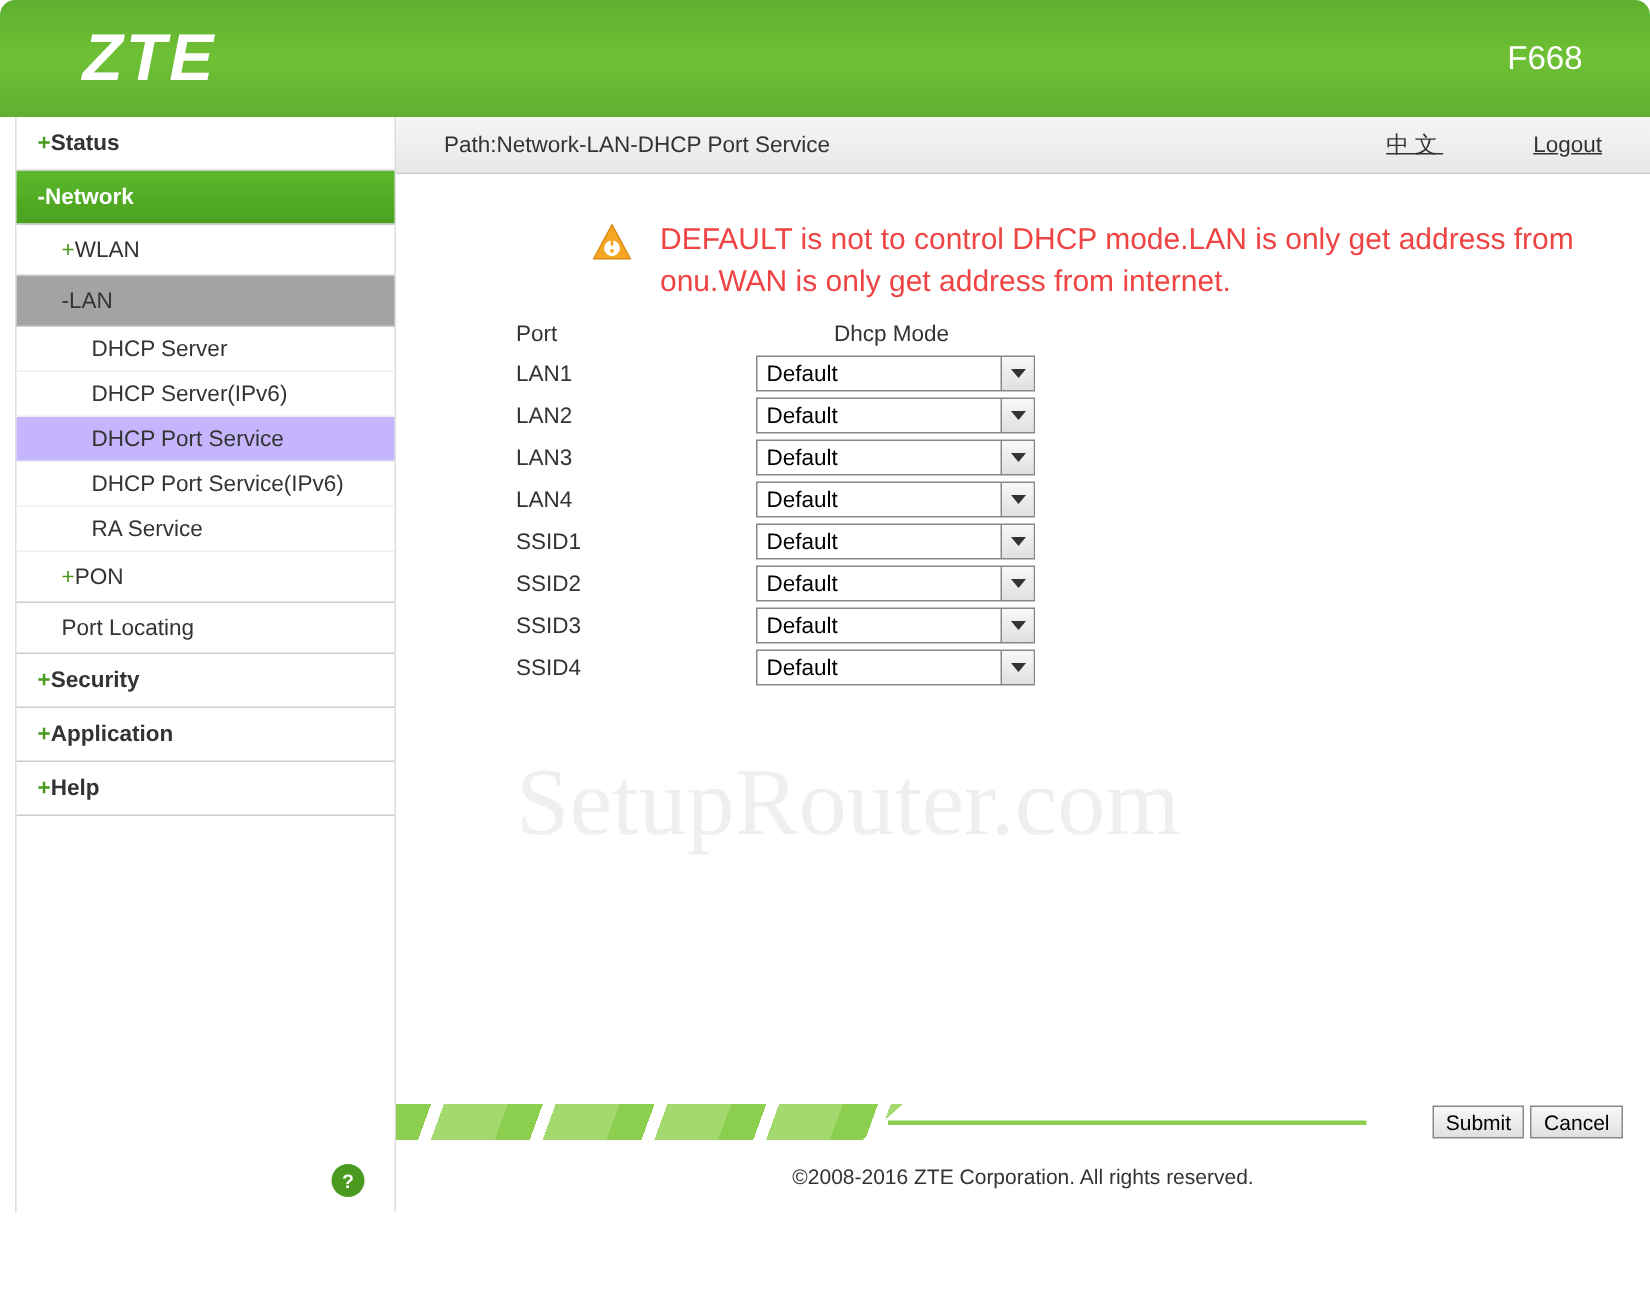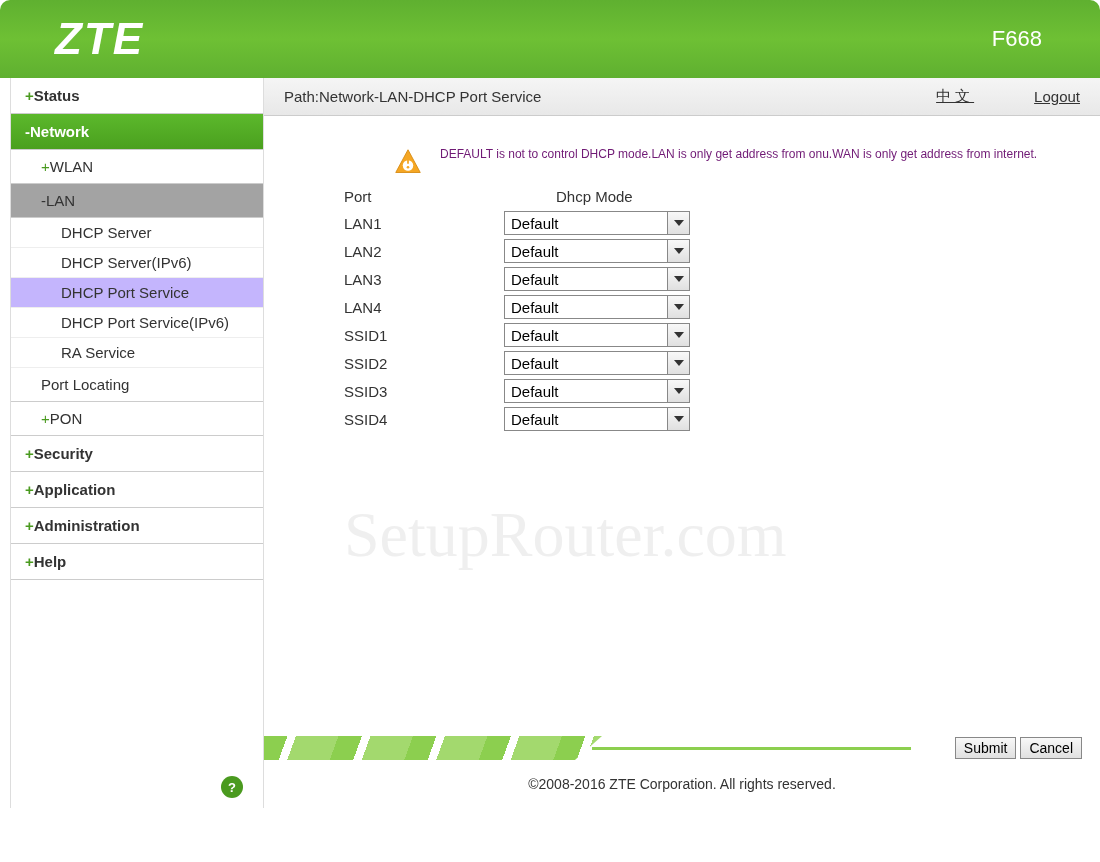--- a/index.html
+++ b/index.html
@@ -10,21 +10,21 @@
       width: 1100px;
       height: 862px;
       overflow: hidden;
     }
     .header {
       height: 78px;
       background: linear-gradient(to bottom, #5fb030 0%, #6ec034 50%, #5fb030 100%);
       display: flex;
       align-items: center;
       justify-content: space-between;
-      padding: 0 58px 0 55px;
+      padding: 0 45px 0 55px;
       border-radius: 10px 10px 0 0;
     }
     .logo {
       color: #fff;
       font-size: 44px;
       font-weight: bold;
       font-style: italic;
       letter-spacing: 2px;
       font-family: Arial, sans-serif;
     }
@@ -97,21 +97,21 @@
       bottom: 10px;
       right: 20px;
     }
     .main {
       flex: 1;
       position: relative;
     }
     .breadcrumb {
       background: linear-gradient(to bottom, #f5f5f5, #e8e8e8);
       border-bottom: 1px solid #ccc;
-      padding: 9px 20px;
+      padding: 9px 32px;
       display: flex;
       align-items: center;
       font-size: 15px;
       color: #333;
     }
     .breadcrumb .path { flex: 1; }
     .breadcrumb .lang {
       margin-right: 60px;
       text-decoration: underline;
       cursor: pointer;
@@ -130,22 +130,22 @@
       margin-bottom: 12px;
     }
     .info-icon {
       width: 28px;
       height: 28px;
       margin-right: 18px;
       flex-shrink: 0;
       margin-top: 2px;
     }
     .info-text {
-      font-size: 12px;
-      color: #701a75;
+      font-size: 20px;
+      color: #ef4444;
       line-height: 1.4;
     }
     .table-header {
       display: flex;
       font-size: 15px;
       color: #333;
       margin-bottom: 6px;
       margin-left: -50px;
       gap: 34px;
     }
@@ -253,25 +253,24 @@
   <div class="sidebar">
     <div class="nav-item"><span class="plus">+</span><span>Status</span></div>
     <div class="nav-item active"><span class="minus">-</span><span>Network</span></div>
     <div class="sub-item"><span class="plus">+</span><span>WLAN</span></div>
     <div class="sub-item selected"><span class="minus">-</span><span>LAN</span></div>
     <div class="sub-sub-item">DHCP Server</div>
     <div class="sub-sub-item">DHCP Server(IPv6)</div>
     <div class="sub-sub-item highlighted">DHCP Port Service</div>
     <div class="sub-sub-item">DHCP Port Service(IPv6)</div>
     <div class="sub-sub-item">RA Service</div>
+    <div class="sub-item"><span class="plus">+</span><span>PON</span></div>
     <div class="sub-item">Port Locating</div>
-    <div class="sub-item"><span class="plus">+</span><span>PON</span></div>
     <div class="nav-item"><span class="plus">+</span><span>Security</span></div>
     <div class="nav-item"><span class="plus">+</span><span>Application</span></div>
-    <div class="nav-item"><span class="plus">+</span><span>Administration</span></div>
     <div class="nav-item"><span class="plus">+</span><span>Help</span></div>
     <div class="help-icon">?</div>
   </div>
 
   <div class="main">
     <div class="breadcrumb">
       <span class="path">Path:Network-LAN-DHCP Port Service</span>
       <span class="lang">中文</span>
       <span class="logout">Logout</span>
     </div>

